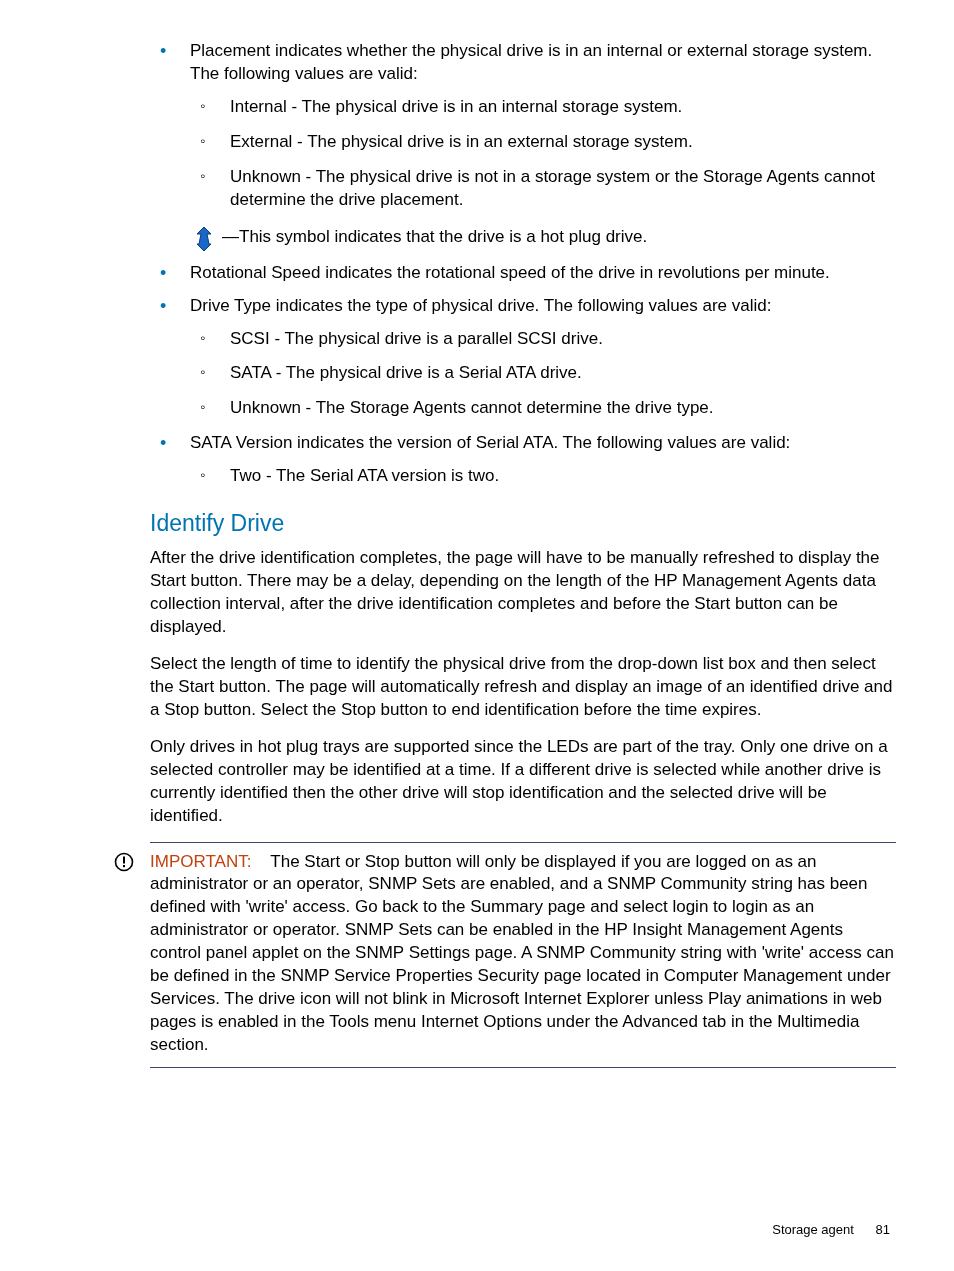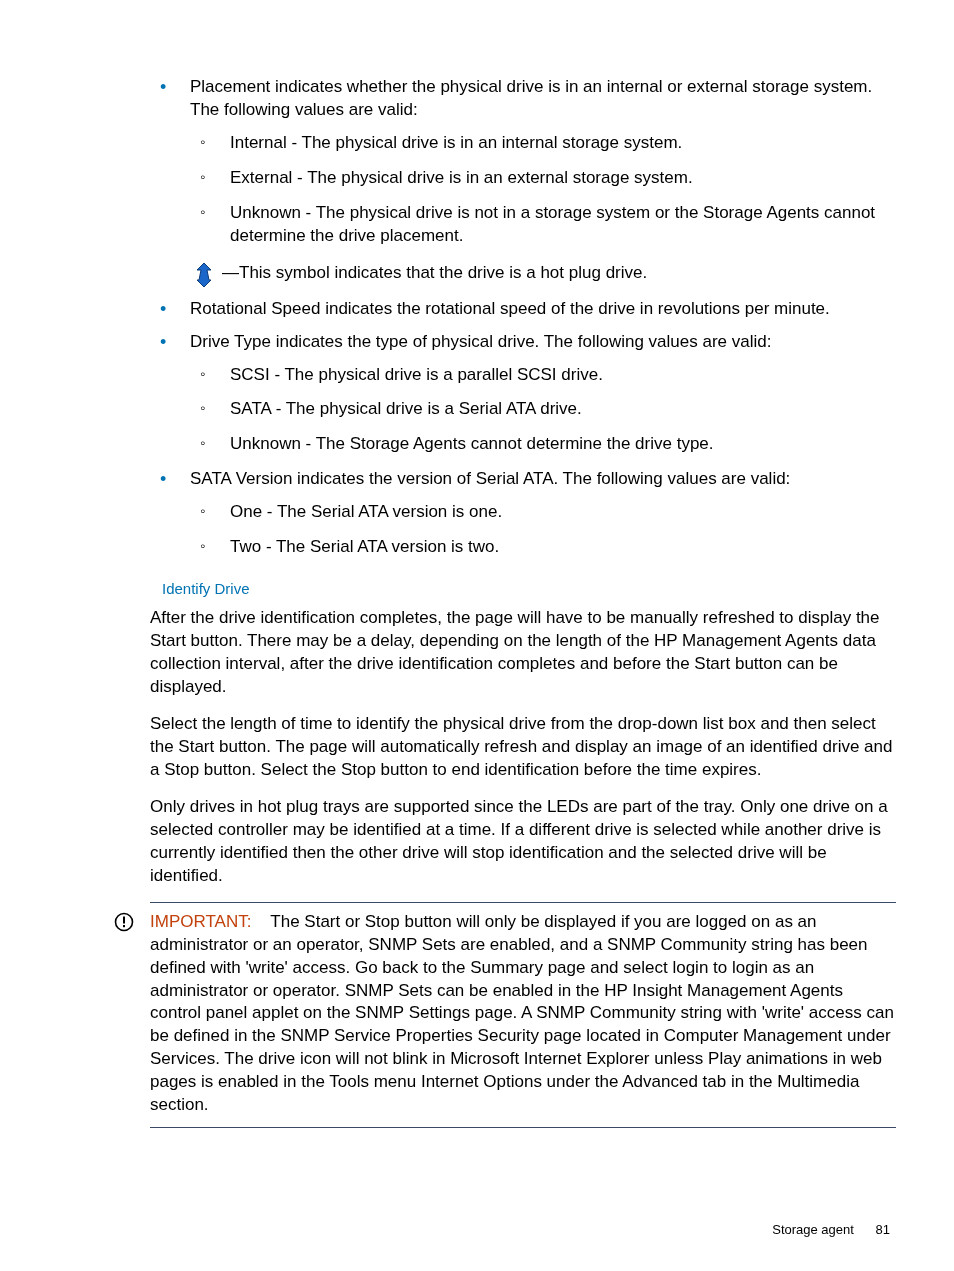--- a/index.html
+++ b/index.html
@@ -8,21 +8,21 @@
     padding: 0;
     width: 954px;
     height: 1271px;
     background: #ffffff;
     font-family: Arial, Helvetica, "Liberation Sans", sans-serif;
     color: #000;
   }
   .page {
     box-sizing: border-box;
     width: 954px;
-    padding: 76px 58px 0 150px;
+    padding: 40px 58px 0 150px;
     font-size: 17px;
     line-height: 1.35;
   }
   ul.level1 {
     list-style: none;
     padding-left: 0;
     margin: 0;
   }
   ul.level1 > li {
     position: relative;
@@ -66,22 +66,22 @@
   }
   .hotplug-row .ic {
     display: inline-flex;
     width: 28px;
     justify-content: center;
     margin-right: 4px;
   }
   h3.section-heading {
     color: #0073b3;
     font-weight: 400;
-    font-size: 15px;
-    margin: 20px 0 8px 12px;
+    font-size: 23px;
+    margin: 20px 0 8px 0;
   }
   p.body {
     margin: 0 0 14px 0;
   }
   .important-block {
     border-top: 1.5px solid #3a4a66;
     border-bottom: 1.5px solid #3a4a66;
     margin-top: 10px;
     padding: 8px 0 10px 0;
     position: relative;
@@ -142,21 +142,20 @@
       <ul class="level2">
         <li><span>SCSI - The physical drive is a parallel SCSI drive.</span></li>
         <li><span>SATA - The physical drive is a Serial ATA drive.</span></li>
         <li><span>Unknown - The Storage Agents cannot determine the drive type.</span></li>
       </ul>
     </li>
 
     <li>
       <span>SATA Version indicates the version of Serial ATA. The following values are valid:</span>
       <ul class="level2">
-        <li><span>One - The Serial ATA version is one.</span></li>
         <li><span>Two - The Serial ATA version is two.</span></li>
       </ul>
     </li>
   </ul>
 
   <h3 class="section-heading">Identify Drive</h3>
 
   <p class="body">After the drive identification completes, the page will have to be manually refreshed to display the Start button. There may be a delay, depending on the length of the HP Management Agents data collection interval, after the drive identification completes and before the Start button can be displayed.</p>
   <p class="body">Select the length of time to identify the physical drive from the drop-down list box and then select the Start button. The page will automatically refresh and display an image of an identified drive and a Stop button. Select the Stop button to end identification before the time expires.</p>
   <p class="body">Only drives in hot plug trays are supported since the LEDs are part of the tray. Only one drive on a selected controller may be identified at a time. If a different drive is selected while another drive is currently identified then the other drive will stop identification and the selected drive will be identified.</p>

